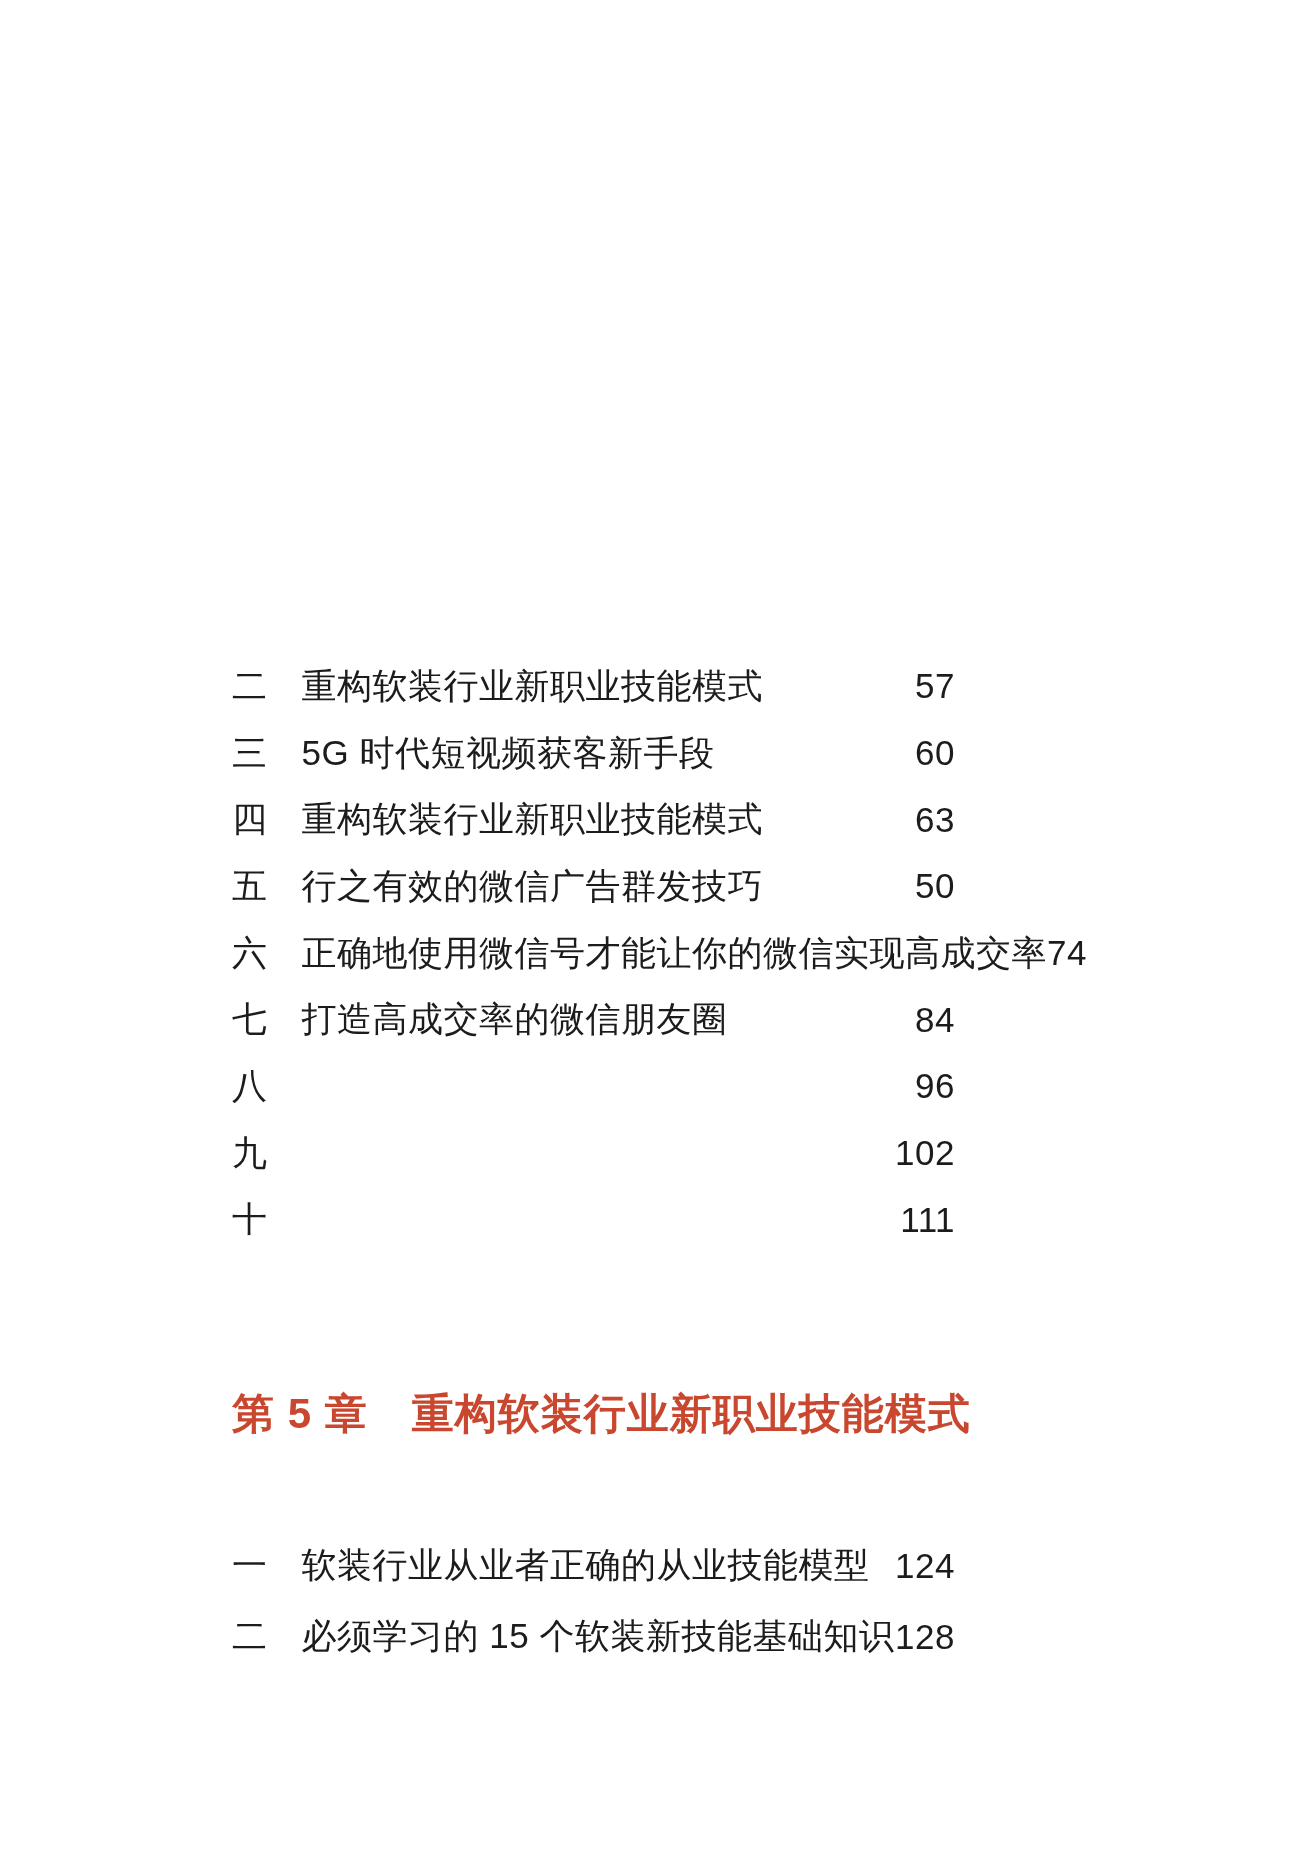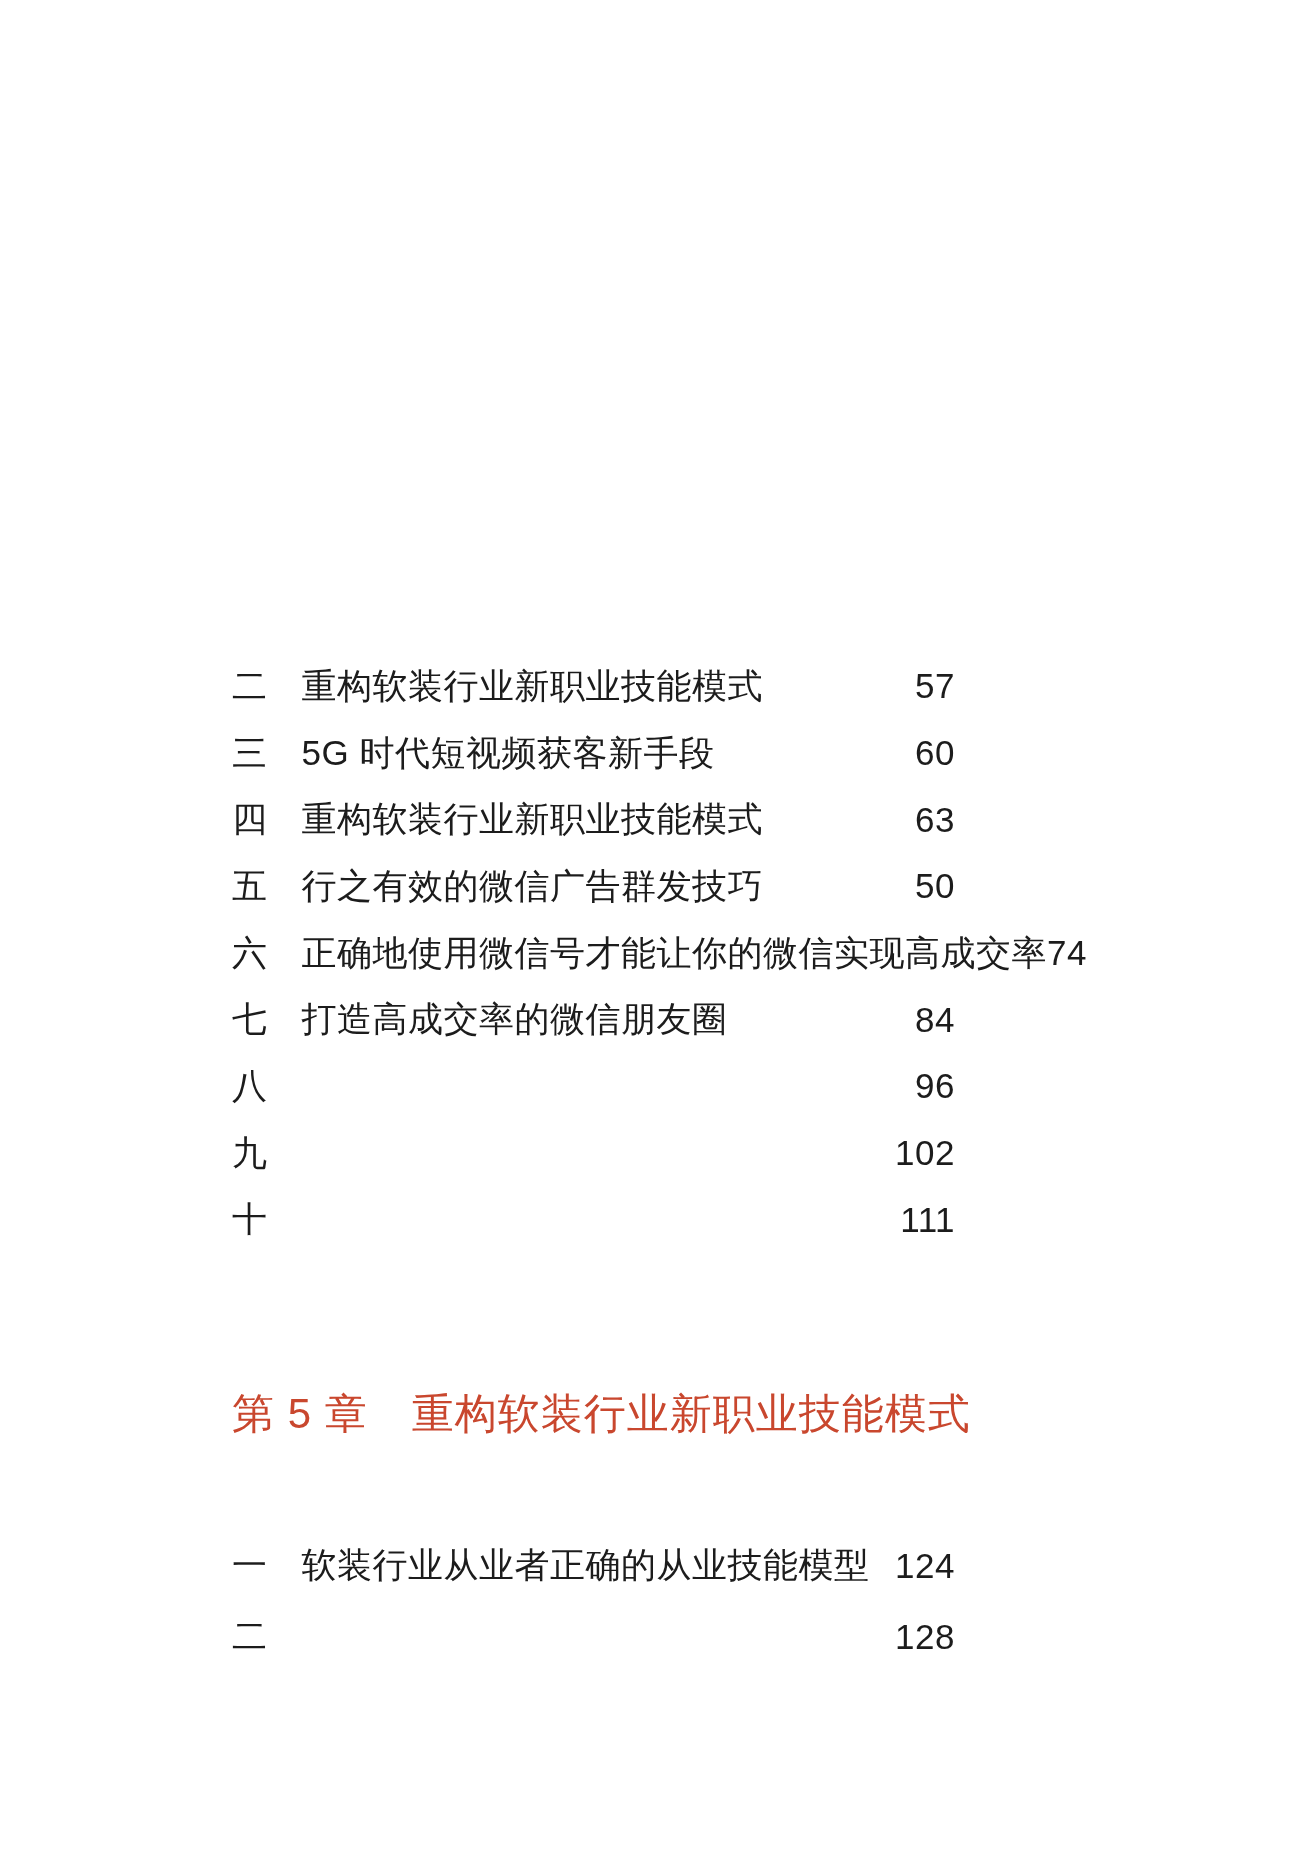--- a/index.html
+++ b/index.html
@@ -47,21 +47,21 @@
     flex: 0 0 auto;
     text-align: center;
     font-variant-numeric: tabular-nums;
   }
   .chapter-heading {
     position: absolute;
     left: 232px;
     top: 1390px;
     font-size: 42px;
     line-height: 1.15;
-    font-weight: 400;
+    font-weight: 700;
     letter-spacing: 1px;
     white-space: nowrap;
   }
   .chapter-heading .chapter-label { margin-right: 44px; }
 </style>
 </head>
 <body style="background: rgb(255, 255, 255); color: rgb(28, 28, 28);">
 
 <div class="page">
 
@@ -137,18 +137,19 @@
 
       <div class="toc-row">
         <span class="num">一</span>
         <span class="title">软装行业从业者正确的从业技能模型</span>
         <span class="spacer"></span>
         <span class="pagenum">124</span>
       </div>
 
       <div class="toc-row">
         <span class="num">二</span>
+        <span class="title">必须学习的 15 个软装新技能基础知识</span>
         <span class="spacer"></span>
         <span class="pagenum">128</span>
       </div>
     </div>
 
 </div>
 
 </body></html>

